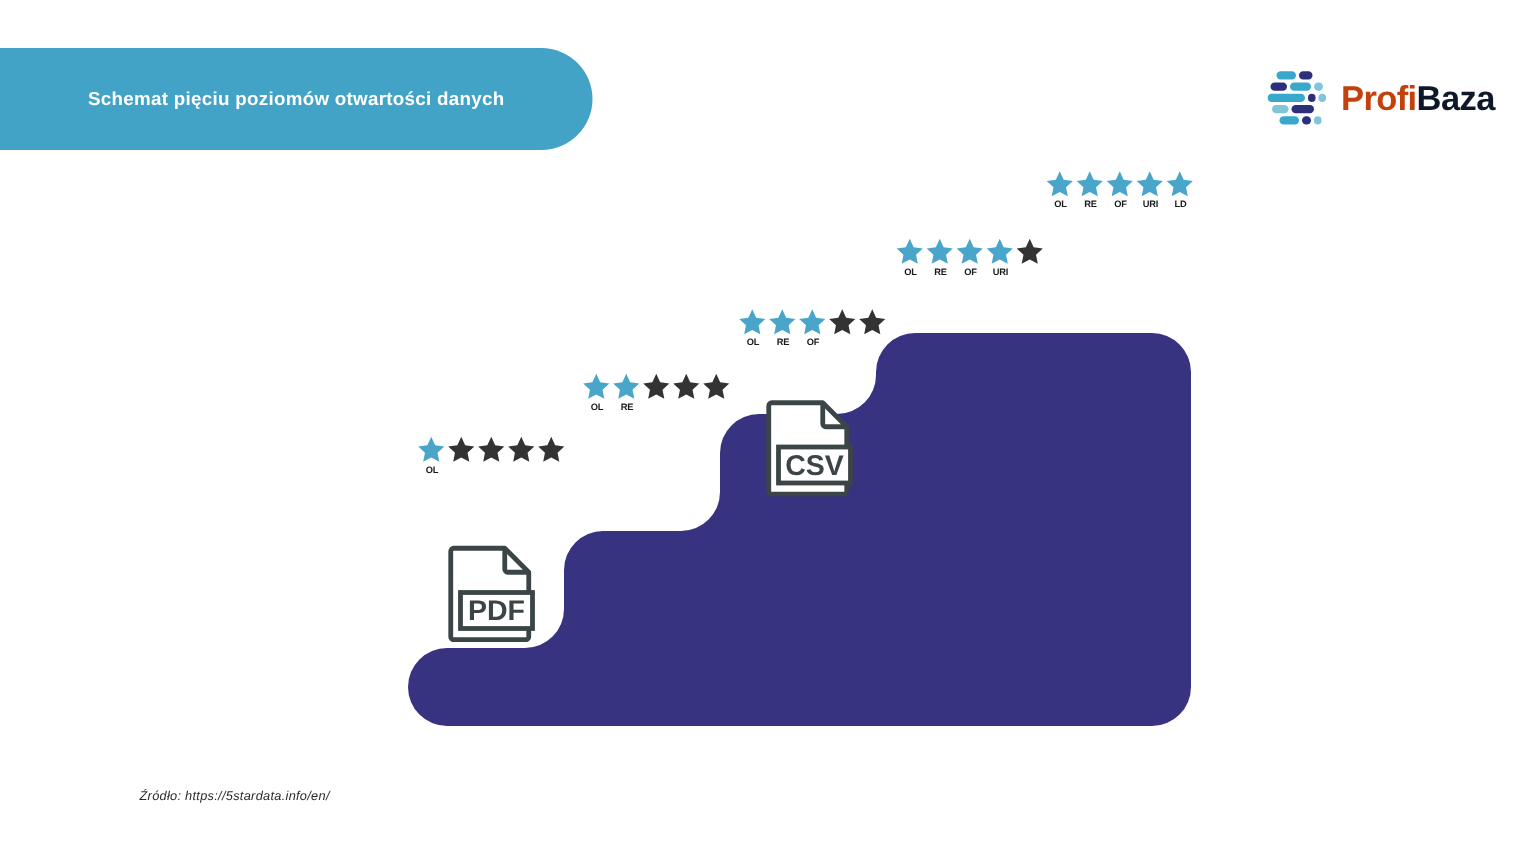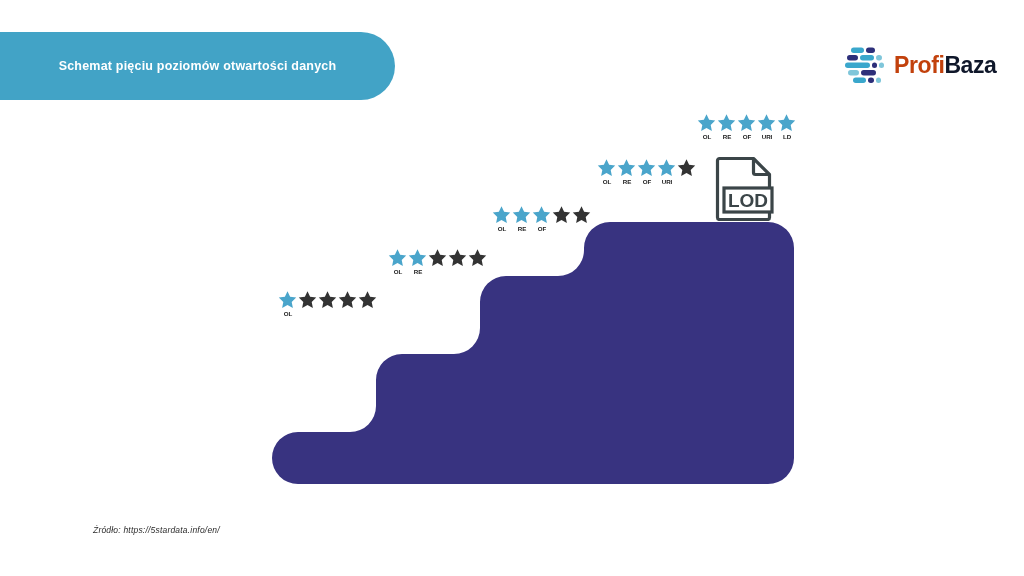--- a/index.html
+++ b/index.html
@@ -192,20 +192,28 @@
           <polygon points="12,1.5 15.3,8.6 23,9.6 17.3,15 18.8,22.6 12,18.9 5.2,22.6 6.7,15 1,9.6 8.7,8.6"></polygon>
         </svg>
       <svg class="star off" viewBox="0 0 24 24">
           <polygon points="12,1.5 15.3,8.6 23,9.6 17.3,15 18.8,22.6 12,18.9 5.2,22.6 6.7,15 1,9.6 8.7,8.6"></polygon>
         </svg>
     </div>
     <div class="labels-row">
       <span class="label">OL</span>
     </div>
   </div>
+  <div class="level doc-icon" style="left:298px; top:355px;">
+    <svg width="64" height="66" viewBox="0 0 64 66">
+      <path d="M4.5,3.5 h34 l16,16 v43 a2,2 0 0 1 -2,2 h-48 a2,2 0 0 1 -2,-2 v-57 a2,2 0 0 1 2,-2 z" fill="#ffffff" stroke="#3b4548" stroke-width="3.2" stroke-linejoin="round"></path>
+      <path d="M38.5,3.5 v14 a2,2 0 0 0 2,2 h14" fill="none" stroke="#3b4548" stroke-width="3.2" stroke-linejoin="round"></path>
+      <rect x="9" y="33" width="48" height="24" fill="#ffffff" stroke="#3b4548" stroke-width="3.2"></rect>
+      <text x="33" y="51.5" text-anchor="middle" font-family="'Liberation Sans', sans-serif" font-size="19" font-weight="bold" fill="#3b4548">PDF</text>
+    </svg>
+  </div>
 
   <div class="level" style="left:388px; top:248px;">
     <div class="stars-row">
       <svg class="star on" viewBox="0 0 24 24">
           <polygon points="12,1.5 15.3,8.6 23,9.6 17.3,15 18.8,22.6 12,18.9 5.2,22.6 6.7,15 1,9.6 8.7,8.6"></polygon>
         </svg>
       <svg class="star on" viewBox="0 0 24 24">
           <polygon points="12,1.5 15.3,8.6 23,9.6 17.3,15 18.8,22.6 12,18.9 5.2,22.6 6.7,15 1,9.6 8.7,8.6"></polygon>
         </svg>
       <svg class="star off" viewBox="0 0 24 24">
@@ -240,20 +248,28 @@
         </svg>
       <svg class="star off" viewBox="0 0 24 24">
           <polygon points="12,1.5 15.3,8.6 23,9.6 17.3,15 18.8,22.6 12,18.9 5.2,22.6 6.7,15 1,9.6 8.7,8.6"></polygon>
         </svg>
     </div>
     <div class="labels-row">
       <span class="label">OL</span>
       <span class="label">RE</span>
       <span class="label">OF</span>
     </div>
+  </div>
+  <div class="level doc-icon" style="left:510px; top:258px;">
+    <svg width="64" height="66" viewBox="0 0 64 66">
+      <path d="M4.5,3.5 h34 l16,16 v43 a2,2 0 0 1 -2,2 h-48 a2,2 0 0 1 -2,-2 v-57 a2,2 0 0 1 2,-2 z" fill="#ffffff" stroke="#3b4548" stroke-width="3.2" stroke-linejoin="round"></path>
+      <path d="M38.5,3.5 v14 a2,2 0 0 0 2,2 h14" fill="none" stroke="#3b4548" stroke-width="3.2" stroke-linejoin="round"></path>
+      <rect x="9" y="33" width="48" height="24" fill="#ffffff" stroke="#3b4548" stroke-width="3.2"></rect>
+      <text x="33" y="51.5" text-anchor="middle" font-family="'Liberation Sans', sans-serif" font-size="19" font-weight="bold" fill="#3b4548">CSV</text>
+    </svg>
   </div>
 
   <div class="level" style="left:597px; top:158px;">
     <div class="stars-row">
       <svg class="star on" viewBox="0 0 24 24">
           <polygon points="12,1.5 15.3,8.6 23,9.6 17.3,15 18.8,22.6 12,18.9 5.2,22.6 6.7,15 1,9.6 8.7,8.6"></polygon>
         </svg>
       <svg class="star on" viewBox="0 0 24 24">
           <polygon points="12,1.5 15.3,8.6 23,9.6 17.3,15 18.8,22.6 12,18.9 5.2,22.6 6.7,15 1,9.6 8.7,8.6"></polygon>
         </svg>
@@ -294,24 +310,16 @@
         </svg>
     </div>
     <div class="labels-row">
       <span class="label">OL</span>
       <span class="label">RE</span>
       <span class="label">OF</span>
       <span class="label">URI</span>
       <span class="label">LD</span>
     </div>
   </div>
-  <div class="level doc-icon" style="left:715px; top:148px;">
-    <svg width="64" height="66" viewBox="0 0 64 66">
-      <path d="M4.5,3.5 h34 l16,16 v43 a2,2 0 0 1 -2,2 h-48 a2,2 0 0 1 -2,-2 v-57 a2,2 0 0 1 2,-2 z" fill="#ffffff" stroke="#3b4548" stroke-width="3.2" stroke-linejoin="round"></path>
-      <path d="M38.5,3.5 v14 a2,2 0 0 0 2,2 h14" fill="none" stroke="#3b4548" stroke-width="3.2" stroke-linejoin="round"></path>
-      <rect x="9" y="33" width="48" height="24" fill="#ffffff" stroke="#3b4548" stroke-width="3.2"></rect>
-      <text x="33" y="51.5" text-anchor="middle" font-family="'Liberation Sans', sans-serif" font-size="19" font-weight="bold" fill="#3b4548">LOD</text>
-    </svg>
-  </div>
 
   <div id="source-note">Źródło: https://5stardata.info/en/</div>
 
 </div>
 
 </body></html>

